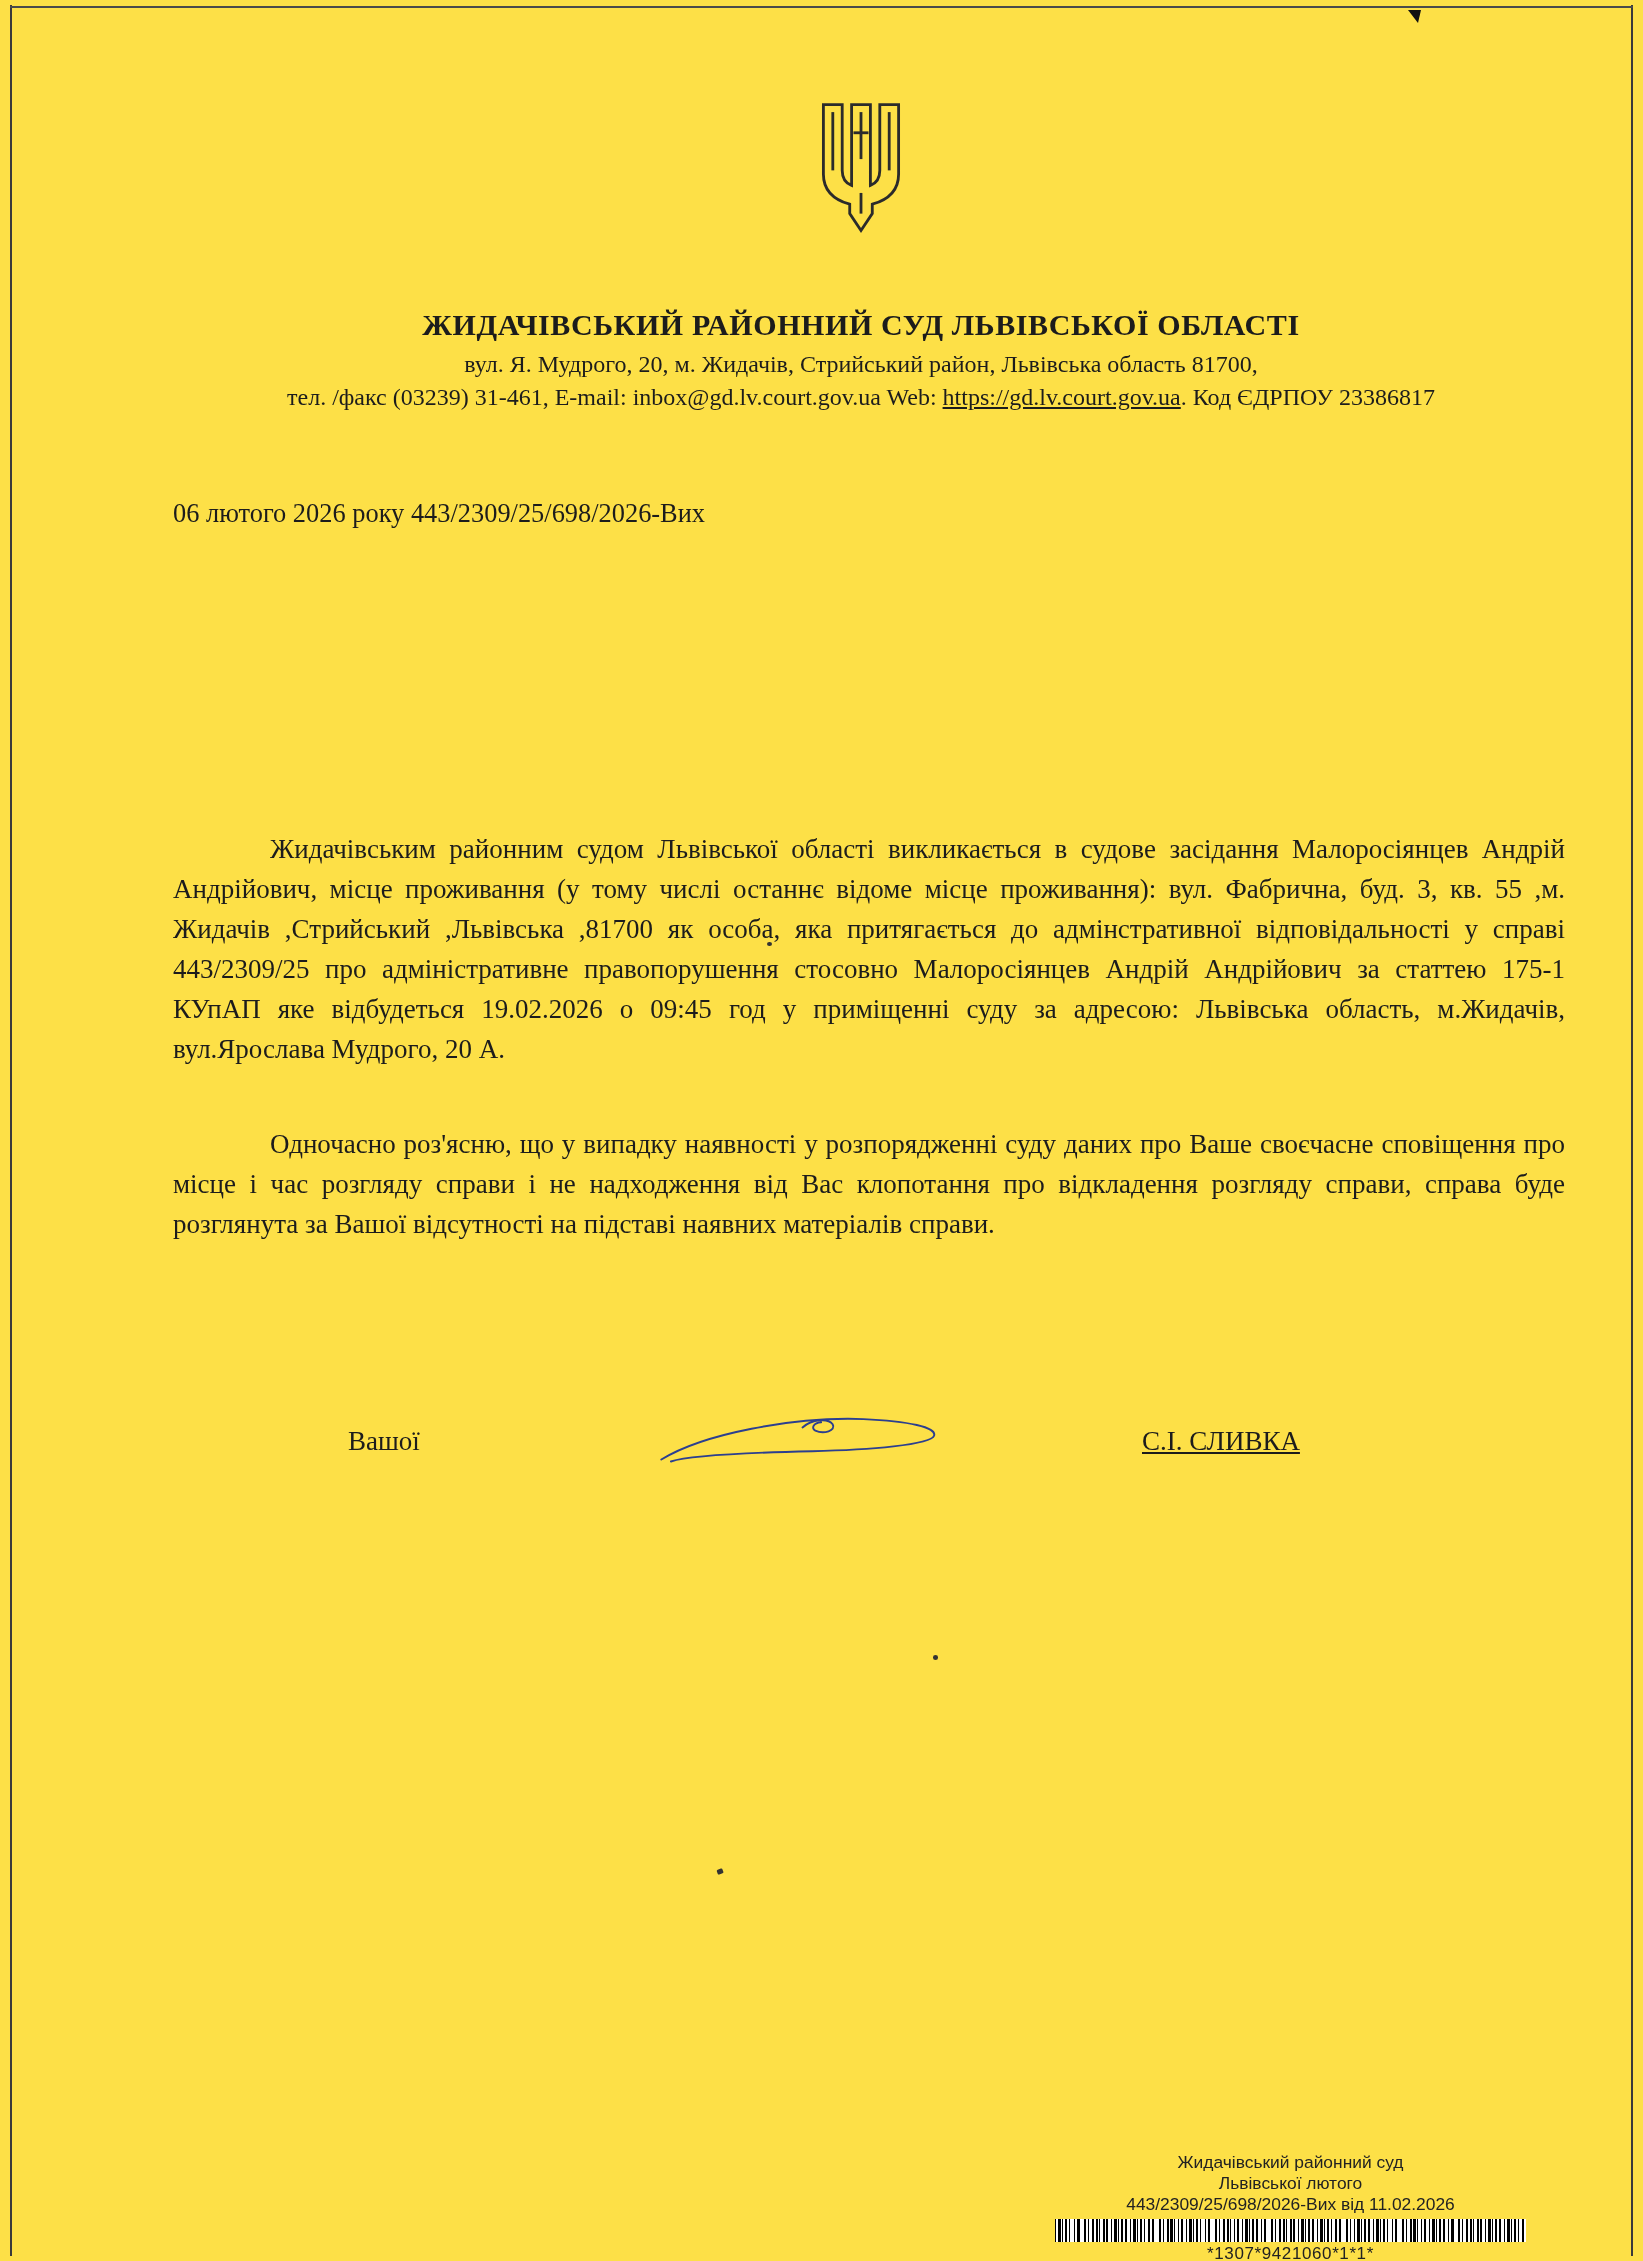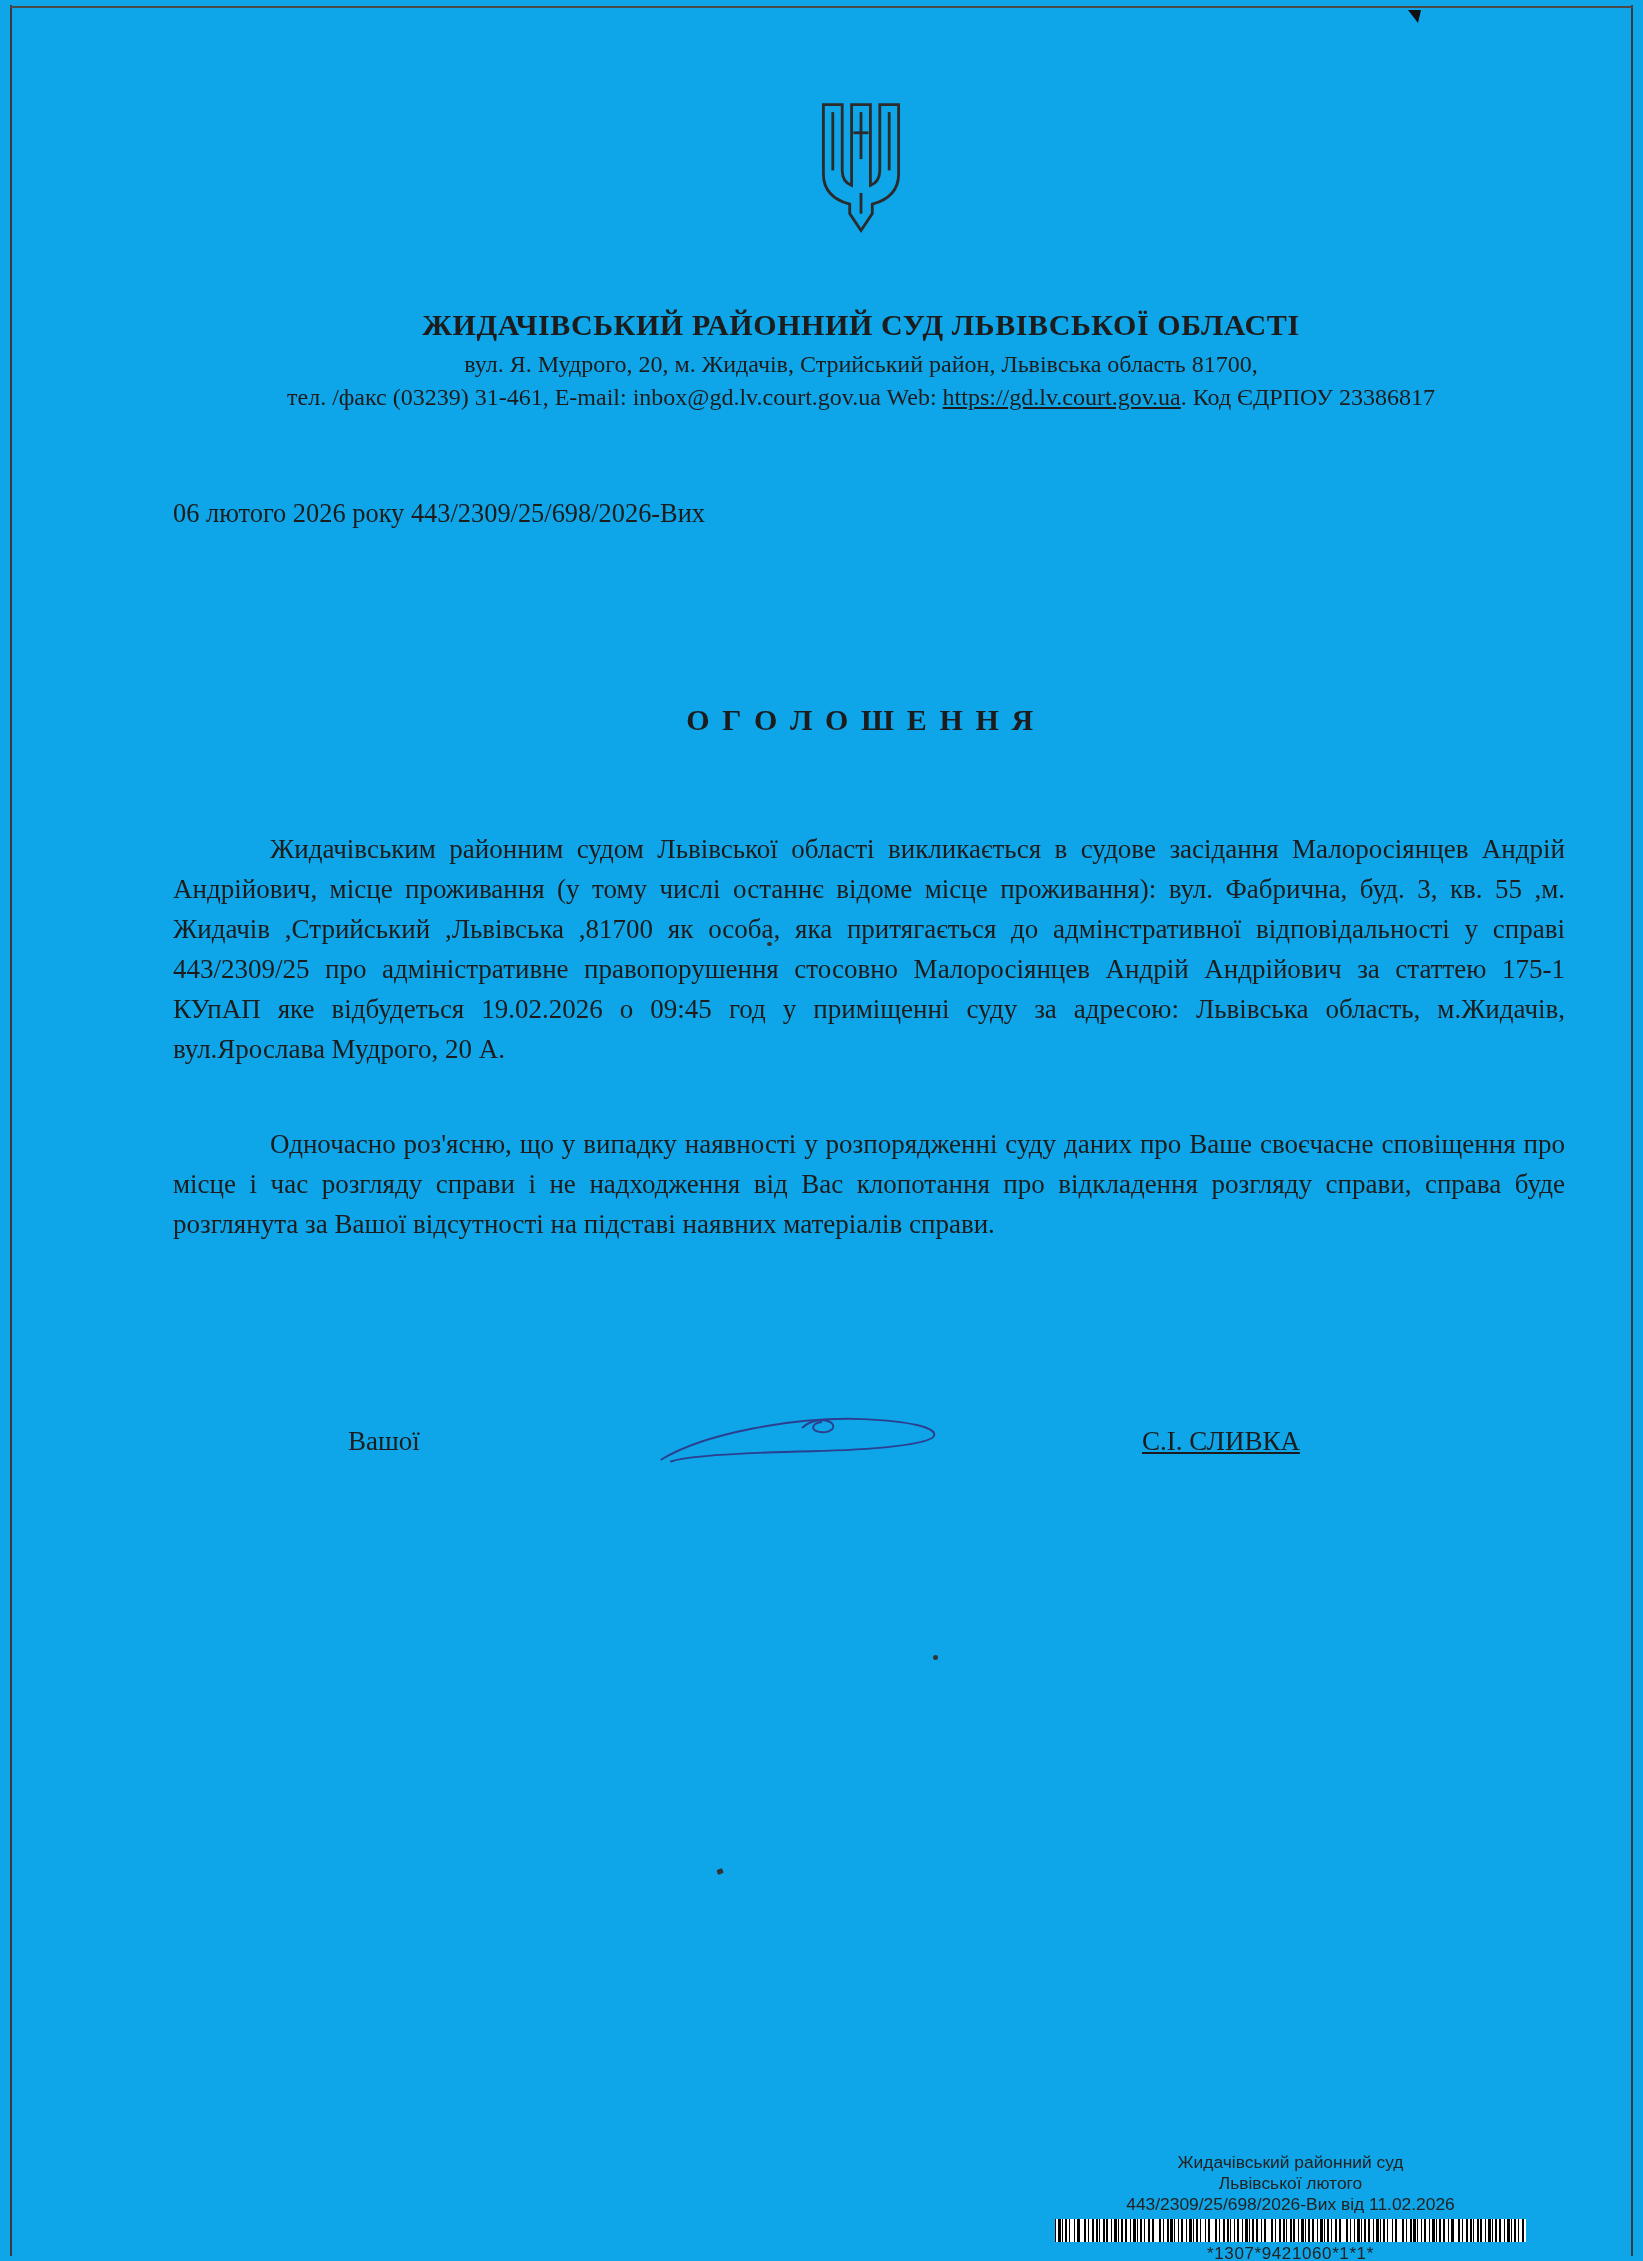--- a/index.html
+++ b/index.html
@@ -1,20 +1,20 @@
 <!DOCTYPE html>
 <html style="font-size:10.3px"><head>
 <meta charset="utf-8">
 <style>
   html, body { margin: 0; padding: 0; background: #e8e8e8; }
   .page {
     position: relative;
     width: 1644px;
     height: 2261px;
-    background: #0ea5e9;
+    background: #fde047;
     font-family: "Liberation Serif", serif;
     color: #1c1c1c;
     overflow: hidden;
   }
   
   .scan-line { position: absolute; background: #3a3a3a; }
   .scan-line.left   { left: 10.3px;  top: 5.2px; width: 1.9px; height: 2251px; }
   .scan-line.right  { left: 1631px; top: 5.2px; width: 1.9px; height: 2251px; }
   .scan-line.top    { left: 10.3px;  top: 6.4px; height: 1.3px; width: 1623px; background:#4a4a4a; }
   .corner-mark {
@@ -158,21 +158,20 @@
   </div>
 
   <div class="header-block">
     <div class="court-name">ЖИДАЧІВСЬКИЙ РАЙОННИЙ СУД ЛЬВІВСЬКОЇ ОБЛАСТІ</div>
     <div class="court-address">вул. Я. Мудрого, 20, м. Жидачів, Стрийський район, Львівська область 81700,</div>
     <div class="court-contacts"><span>тел. /факс (03239) 31-461, E-mail: inbox@gd.lv.court.gov.ua Web: </span><span class="web-link">https://gd.lv.court.gov.ua</span><span>. Код ЄДРПОУ 23386817</span></div>
   </div>
 
   <div class="ref-line">06 лютого 2026 року 443/2309/25/698/2026-Вих</div>
 
-  <div class="doc-title">О Г О Л О Ш Е Н Н Я</div>
 
   <div class="paragraph p1"><span class="indent"></span><span>Жидачівським районним судом Львівської області викликається в судове засідання Малоросіянцев Андрій Андрійович, місце проживання (у тому числі останнє відоме місце проживання): вул. Фабрична, буд. 3, кв. 55 ,м. Жидачів ,Стрийський ,Львівська ,81700 як особа, яка притягається до адмінстративної відповідальності у справі 443/2309/25 про адміністративне правопорушення стосовно Малоросіянцев Андрій Андрійович за статтею 175-1 КУпАП яке відбудеться 19.02.2026 о 09:45 год у приміщенні суду за адресою: Львівська область, м.Жидачів, вул.Ярослава Мудрого, 20 А.</span></div>
 
   <div class="paragraph p2"><span class="indent"></span><span>Одночасно роз'ясню, що у випадку наявності у розпорядженні суду даних про Ваше своєчасне сповіщення про місце і час розгляду справи і не надходження від Вас клопотання про відкладення розгляду справи, справа буде розглянута за Вашої відсутності на підставі наявних матеріалів справи.</span></div>
 
   <div class="sig-role">Вашої</div>
   <div class="sig-stroke">
     <svg viewBox="0 0 470 120" xmlns="http://www.w3.org/2000/svg">
       <g fill="none" stroke="#2c3f8f" stroke-width="3" stroke-linecap="round">
         <path d="M15,85 C80,45 220,18 330,22 C400,25 445,35 440,48 C435,62 340,70 250,72 C160,74 60,78 30,88"></path>

